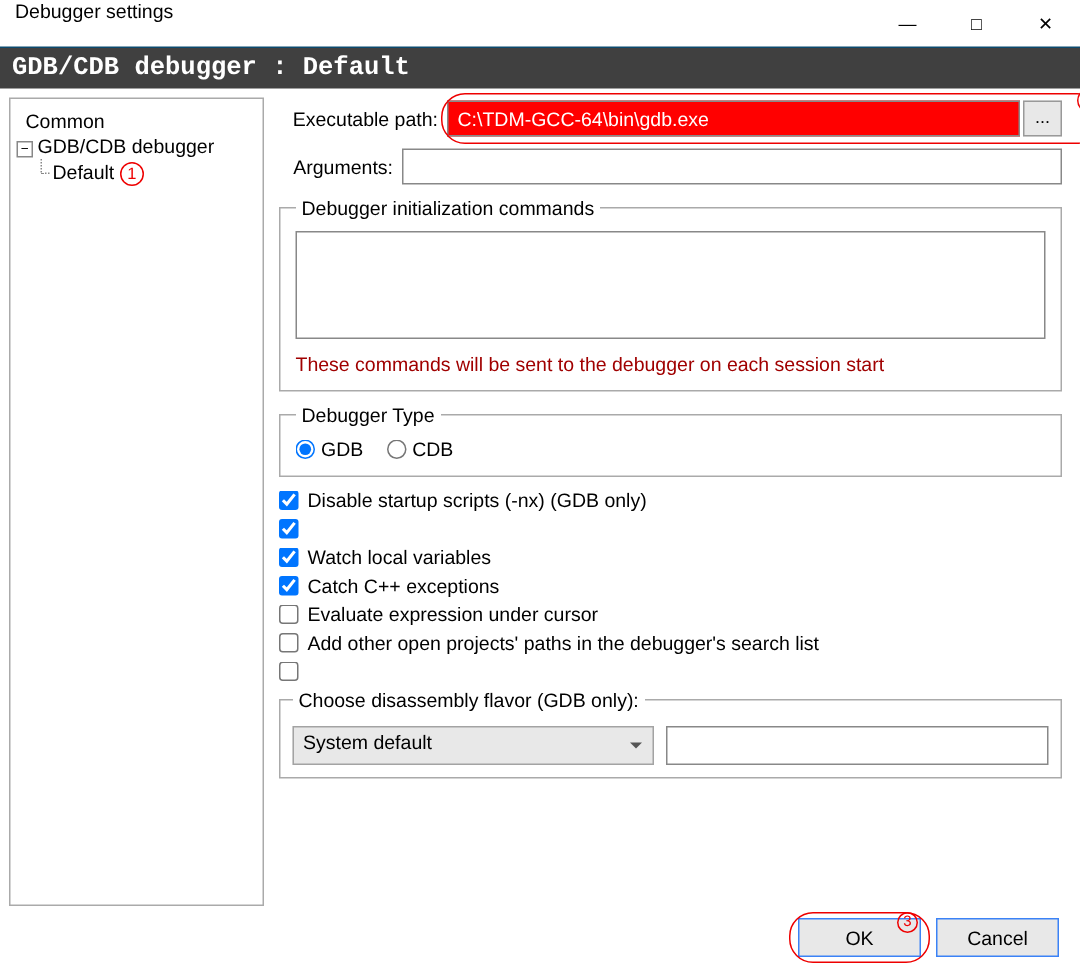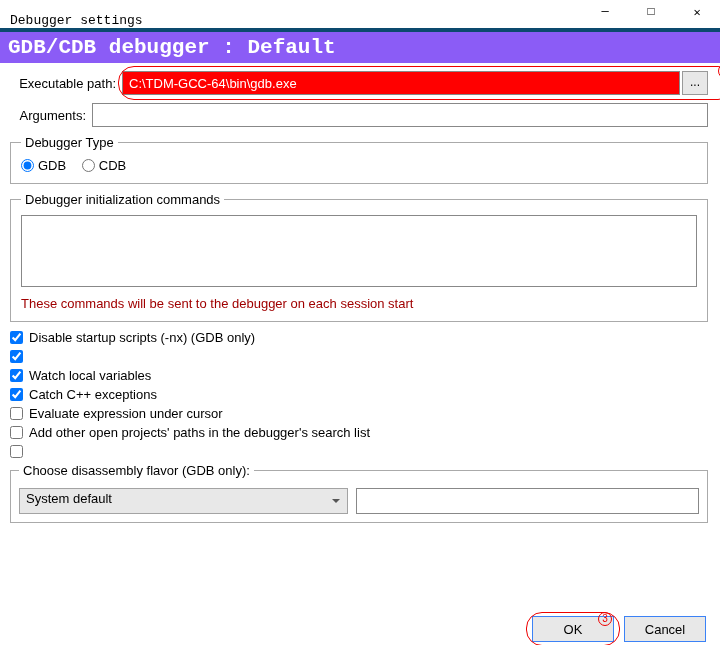--- a/index.html
+++ b/index.html
@@ -1,23 +1,23 @@
 <!DOCTYPE html>
 <html><head>
 <meta charset="utf-8">
 <style>
 * { box-sizing: border-box; margin: 0; padding: 0; }
 body { font-family: "Segoe UI", Tahoma, sans-serif; font-size: 13px; background: #fff; width: 720px; height: 645px; overflow: hidden; }
 
-.titlebar { height: 32px; display: flex; align-items: flex-end; padding-left: 10px; border-bottom: 4px solid #0c4a6e; font-family: Liberation Mono, monospace; }
+.titlebar { height: 32px; display: flex; align-items: flex-start; padding-left: 10px; border-bottom: 1px solid #0c4a6e; }
 .titlebar-title { flex: 1; font-size: 13px; }
 .titlebar-btns { display: flex; }
 .titlebar-btn { width: 46px; height: 32px; display: flex; align-items: center; justify-content: center; font-size: 12px; }
 
-.subheader { background: #8b5cf6; color: #fff; font-family: "Courier New", monospace; font-size: 21px; padding: 4px 8px; font-weight: bold; }
+.subheader { background: #404040; color: #fff; font-family: "Courier New", monospace; font-size: 17px; padding: 4px 8px; font-weight: bold; }
 
 .body { display: flex; height: 545px; }
 
 .tree { width: 170px; border: 1px solid #aaa; margin: 6px 0 0 6px; padding: 6px 4px; font-size: 13px; }
 .tree-item { padding: 1px 0; white-space: nowrap; }
 .tree-child { margin-left: 12px; position: relative; }
 .tree-child::before { content: ""; position: absolute; left: -8px; top: 0; bottom: 50%; border-left: 1px dotted #888; }
 .tree-child::after { content: ""; position: absolute; left: -8px; top: 50%; width: 6px; border-top: 1px dotted #888; }
 .tree-toggle { display: inline-block; width: 11px; height: 11px; border: 1px solid #888; text-align: center; line-height: 9px; font-size: 9px; margin-right: 3px; background: #fff; }
 
@@ -69,49 +69,61 @@
   <div class="titlebar-btns">
     <div class="titlebar-btn">—</div>
     <div class="titlebar-btn">□</div>
     <div class="titlebar-btn">✕</div>
   </div>
 </div>
 
 <div class="subheader">GDB/CDB debugger : Default</div>
 
 <div class="body">
+  <div class="tree">
+    <div class="tree-item" style="margin-left:6px;">
+      <span>Common</span>
+    </div>
+    <div class="tree-item">
+      <span class="tree-toggle">−</span><span>GDB/CDB debugger</span>
+    </div>
+    <div class="tree-item tree-child" style="margin-left:24px;">
+      <span>Default</span>
+      <span class="anno-circle">1</span>
+    </div>
+  </div>
 
   <div class="main">
     <div class="row">
       <div class="row-label">Executable path:</div>
       <div class="hl-wrap">
         <div class="anno-wrap"></div>
         <input class="input-text input-hl" value="C:\TDM-GCC-64\bin\gdb.exe" style="">
         <div class="browse-btn">...</div>
         <span class="anno-circle anno-2">2</span>
       </div>
     </div>
 
     <div class="row">
       <div class="row-label" style="width:82px;">Arguments:</div>
       <input class="input-text" value="" style="">
     </div>
 
     <fieldset>
+      <legend>Debugger initialization commands</legend>
+      <textarea class="textarea" style=""></textarea>
+      <div class="hint">These commands will be sent to the debugger on each session start</div>
+    </fieldset>
+
+    <fieldset>
       <legend>Debugger Type</legend>
       <div class="radio-row">
         <label><input type="radio" name="dt" checked="" style=""><span>GDB</span></label>
         <label><input type="radio" name="dt" style=""><span>CDB</span></label>
       </div>
-    </fieldset>
-
-    <fieldset>
-      <legend>Debugger initialization commands</legend>
-      <textarea class="textarea" style=""></textarea>
-      <div class="hint">These commands will be sent to the debugger on each session start</div>
     </fieldset>
 
     <div id="checks">
         <div class="check-row"><input type="checkbox" checked="" style=""><span>Disable startup scripts (-nx) (GDB only)</span></div>
         <div class="check-row"><input type="checkbox" checked="" style=""></div>
         <div class="check-row"><input type="checkbox" checked="" style=""><span>Watch local variables</span></div>
         <div class="check-row"><input type="checkbox" checked="" style=""><span>Catch C++ exceptions</span></div>
         <div class="check-row"><input type="checkbox" style=""><span>Evaluate expression under cursor</span></div>
         <div class="check-row"><input type="checkbox" style=""><span>Add other open projects' paths in the debugger's search list</span></div>
         <div class="check-row"><input type="checkbox" style=""></div>

